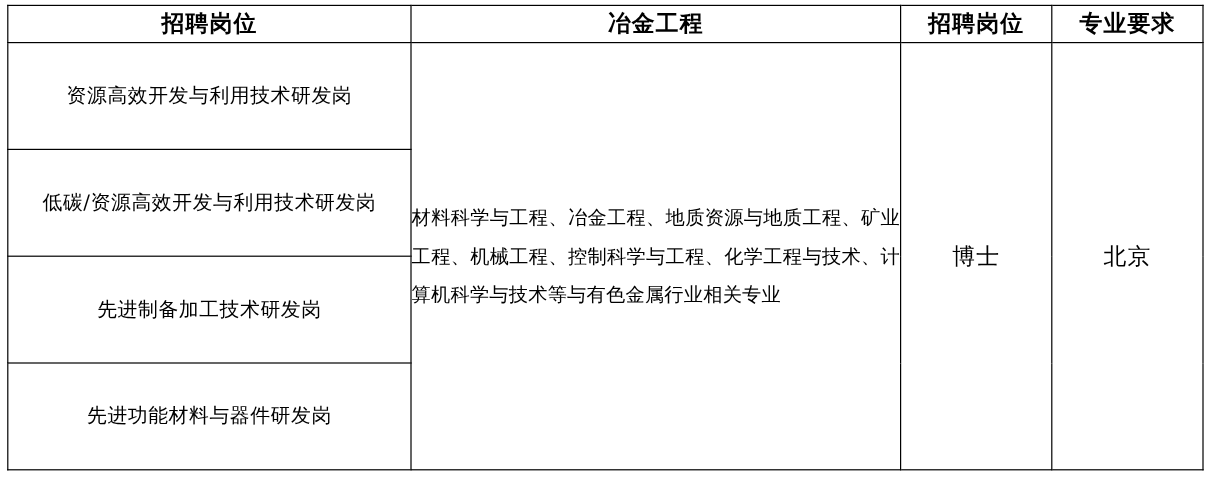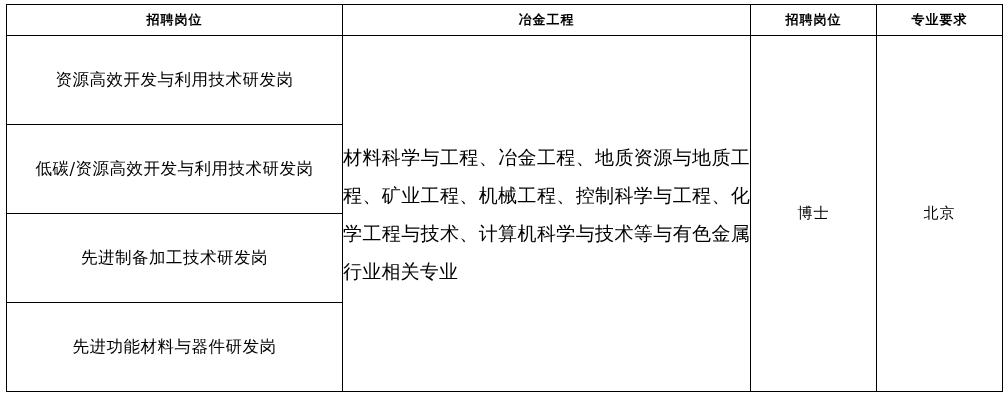--- a/index.html
+++ b/index.html
@@ -28,49 +28,49 @@
   }
   table.job-table td,
   table.job-table th {
     border: 1px solid #000000;
     padding: 0;
     vertical-align: middle;
     text-align: center;
   }
   .head-cell {
     height: 30px;
-    font-size: 13px;
+    font-size: 19px;
     font-weight: bold;
     letter-spacing: 1px;
     font-family: "DejaVu Serif", "Liberation Serif", serif;
   }
   .pos-cell {
     height: 88px;
     font-size: 16.5px;
     line-height: 1.5;
     letter-spacing: 0.5px;
     padding: 0 8px;
     margin-left: 26px;
   }
   .major-cell {
-    font-size: 19px;
+    font-size: 16px;
     line-height: 2.0;
     text-align: left;
     vertical-align: middle;
     padding: 0 12px 0 12px;
     letter-spacing: 0.2px;
     margin-left: 24px;
   }
   .major-text {
     display: block;
     text-align: justify;
     text-justify: inter-ideograph;
   }
   .center-cell {
-    font-size: 15px;
+    font-size: 19px;
     letter-spacing: 1px;
   }
   col.c-pos   { width: 336px; }
   col.c-major { width: 408px; }
   col.c-edu   { width: 126px; }
   col.c-loc   { width: 126px; }
 </style>
 </head>
 <body>
 

